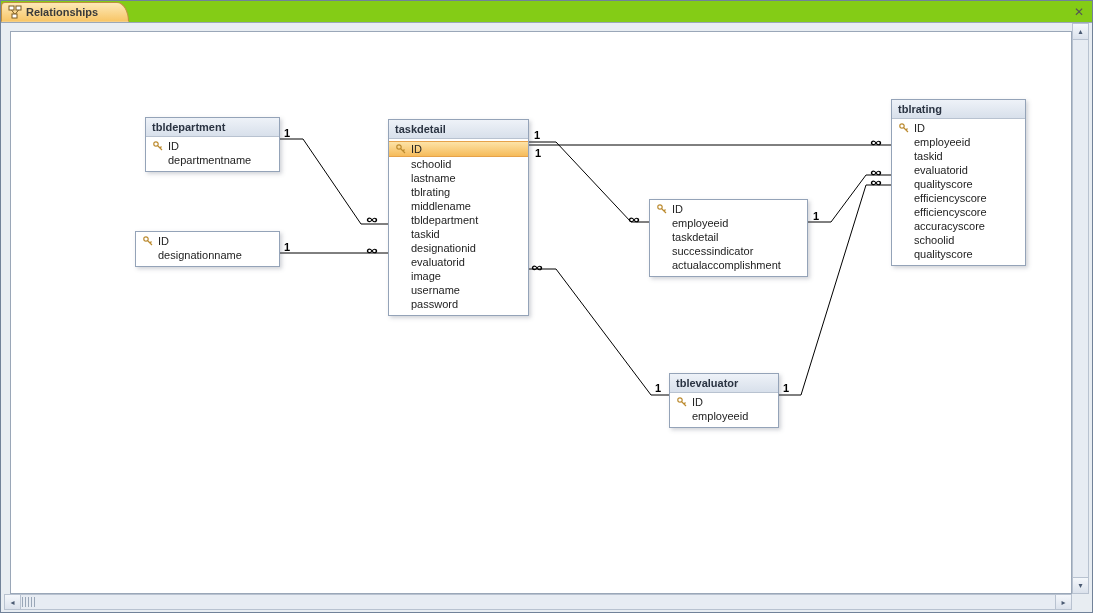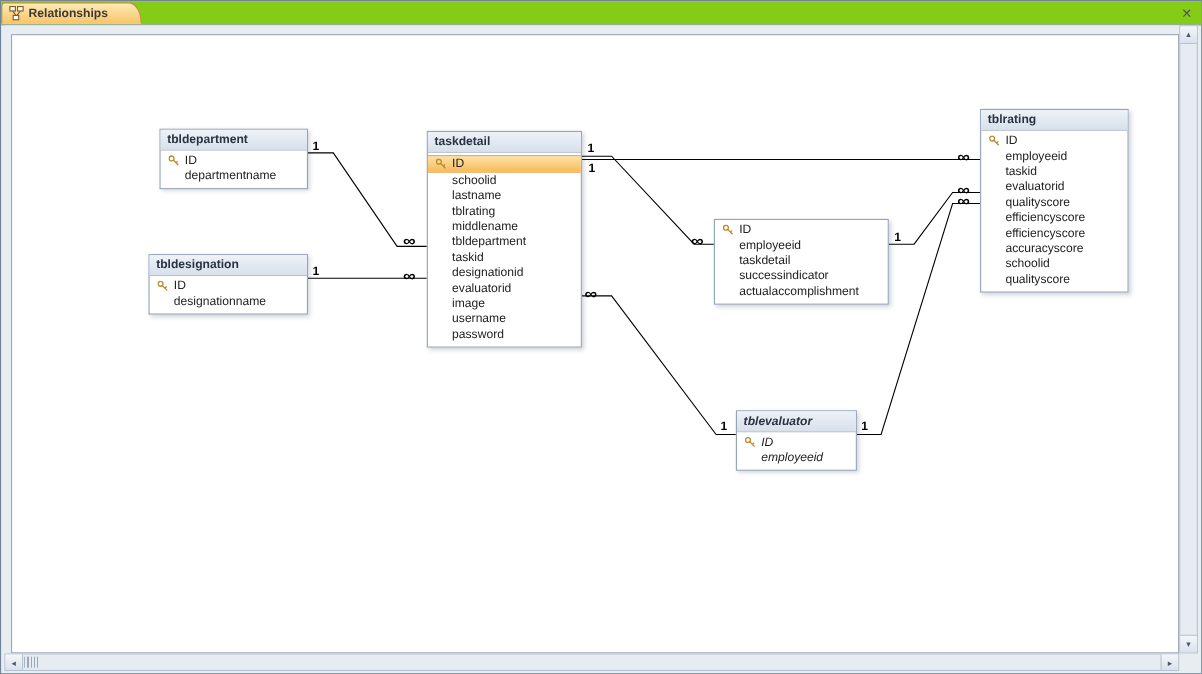--- a/index.html
+++ b/index.html
@@ -227,21 +227,20 @@
             <span class="field-name">ID</span>
           </div>
           <div class="entity-row">
             <span class="key-icon"></span>
             <span class="field-name">departmentname</span>
           </div>
         </div>
       </div>
 
       <div class="entity" style="left:124px; top:199px; width:145px;">
-        <div class="entity-header">tbldesignation</div>
         <div class="entity-body">
           <div class="entity-row">
             <span class="key-icon show">
                 <svg width="10" height="10" viewBox="0 0 10 10">
                   <circle cx="3" cy="3" r="2.2" fill="none" stroke="#bb8a2e" stroke-width="1.2"></circle>
                   <path d="M4.5 4.5 L9 9 M7 7 L8.5 5.5" stroke="#bb8a2e" stroke-width="1.2" fill="none"></path>
                 </svg>
               </span>
             <span class="field-name">ID</span>
           </div>
@@ -334,21 +333,21 @@
               <span class="key-icon"></span>
               <span class="field-name">successindicator</span>
             </div>
           <div class="entity-row">
               <span class="key-icon"></span>
               <span class="field-name">actualaccomplishment</span>
             </div>
         </div>
       </div>
 
-      <div class="entity" style="left:658px; top:341px; width:110px;font-style:italic;">
+      <div class="entity" style="left:658px; top:341px; width:110px;">
         <div class="entity-header">tblevaluator</div>
         <div class="entity-body">
           <div class="entity-row">
               <span class="key-icon show">
                 <svg width="10" height="10" viewBox="0 0 10 10">
                   <circle cx="3" cy="3" r="2.2" fill="none" stroke="#bb8a2e" stroke-width="1.2"></circle>
                   <path d="M4.5 4.5 L9 9 M7 7 L8.5 5.5" stroke="#bb8a2e" stroke-width="1.2" fill="none"></path>
                 </svg>
               </span>
               <span class="field-name">ID</span>

